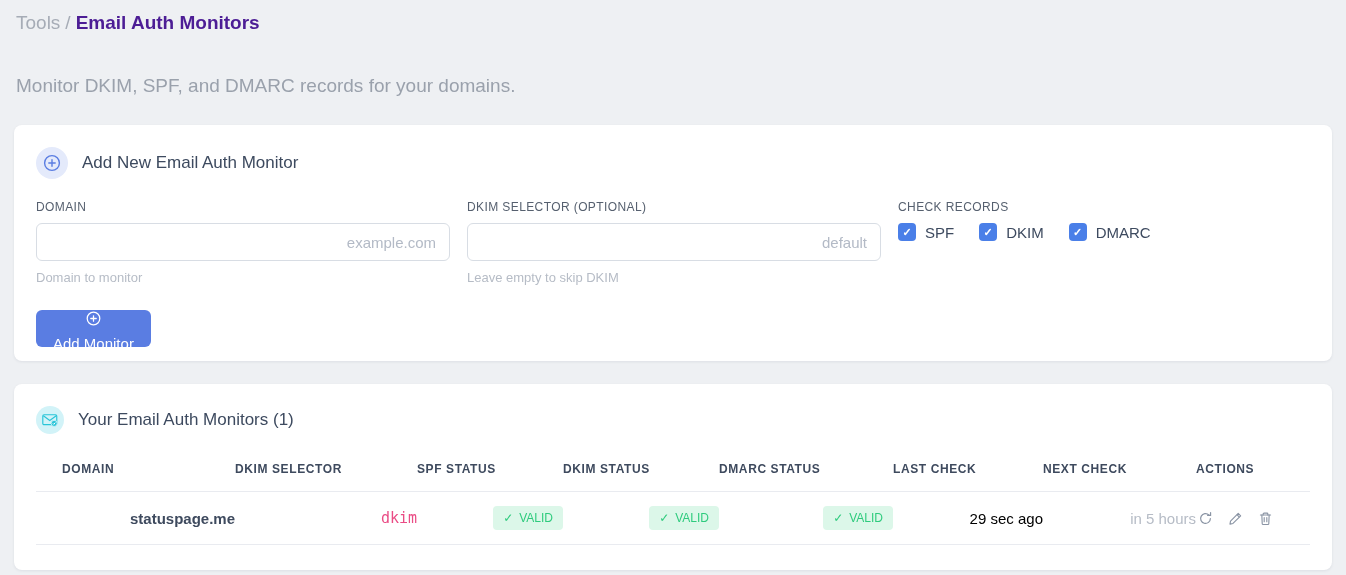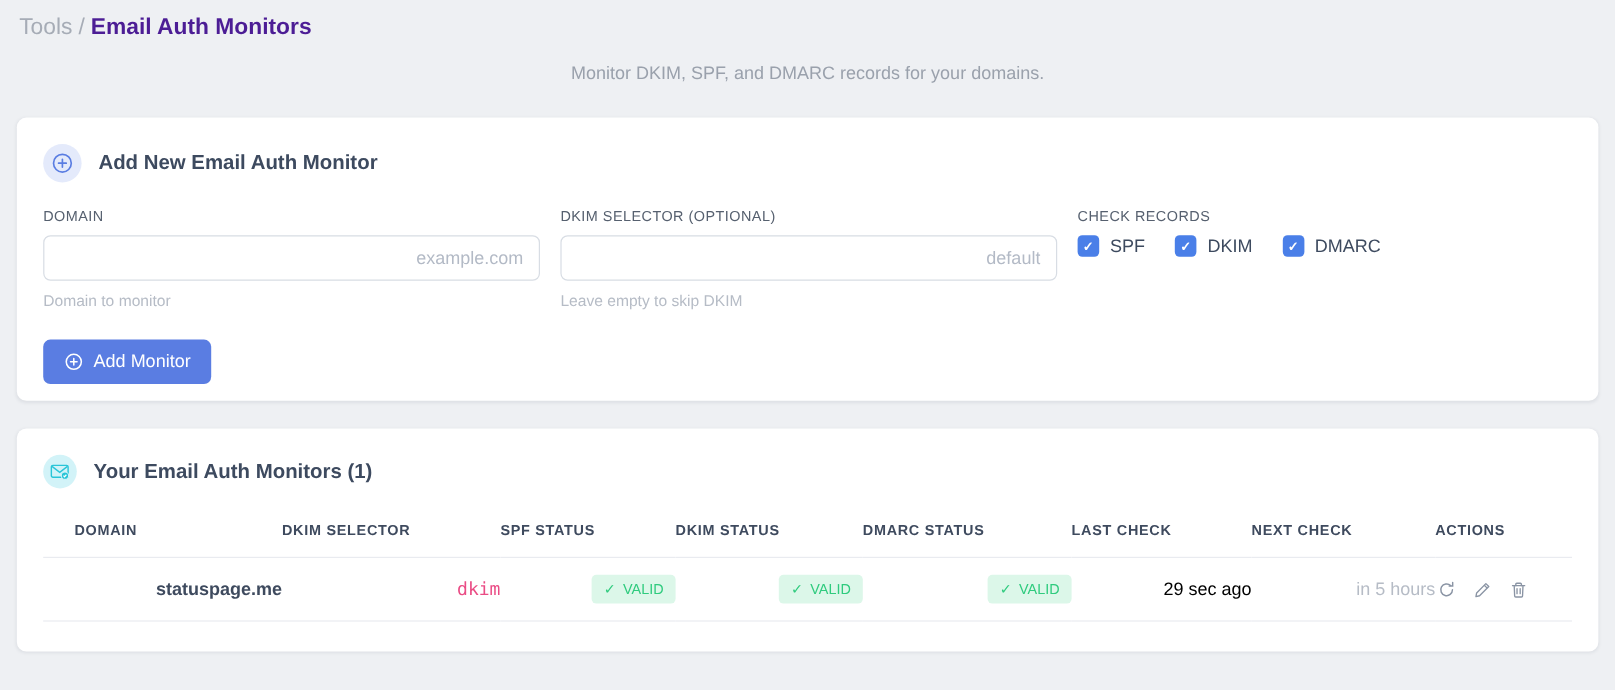--- a/index.html
+++ b/index.html
@@ -9,39 +9,39 @@
     background:#eef0f3;
     font-family:"Liberation Sans", sans-serif;
     color:#3e4a5e;
     overflow:hidden;
   }
   .page-header { padding:12px 16px 0 16px; }
   .breadcrumb { font-size:19px; line-height:22px; }
   .crumb-root { color:#a6acb6; }
   .crumb-sep { color:#a6acb6; margin:0 5px; }
   .page-title { color:#4c1d95; font-weight:bold; }
-  .subtitle { margin-top:19px; font-size:15px; color:#9aa1ac;text-align:center; }
+  .subtitle { margin-top:41px; font-size:19px; color:#9aa1ac; }
 
   .card {
     background:#ffffff;
     border-radius:8px;
     box-shadow:0 1px 3px rgba(25,35,60,0.08);
     margin:0 14px;
   }
   .card-add { margin-top:28px; padding:22px 22px 22px 22px; height:236px; }
   .card-list { margin-top:23px; padding:22px 22px 24px 22px; height:186px; }
 
   .card-header { display:flex; align-items:center; gap:14px; }
   .icon-circle {
     width:32px; height:32px; border-radius:50%;
     background:#e4eafb; display:flex; align-items:center; justify-content:center;
     flex:0 0 auto;
   }
   .icon-circle.cyan { width:28px; height:28px; background:#d2f3f8; }
-  .card-title { font-size:17px; font-weight:bold; color:#3d4a5f; }
+  .card-title { font-size:17px; font-weight:normal; color:#3d4a5f; }
 
   .form-row { display:flex; gap:17px; margin-top:21px; align-items:flex-start; }
   .form-col { width:414px; flex:0 0 auto; }
   .form-col.records { flex:1 1 auto; }
   .field-label {
     font-size:12px; color:#56606f; letter-spacing:0.4px; margin-bottom:9px;
   }
   .text-input {
     width:100%; height:38px;
     border:1px solid #d8dde4; border-radius:6px;
@@ -63,20 +63,21 @@
   .checkbox-label { font-size:15px; color:#3d4a5f; }
 
   .add-btn {
     margin-top:25px;
     display:inline-flex; align-items:center; gap:8px;
     background:#5a7de2; color:#ffffff;
     border:none; border-radius:6px;
     height:37px; padding:0 17px;
     font-size:15px; font-family:"Liberation Sans", sans-serif;
     cursor:pointer;
+    flex-direction:column;
   }
 
   .monitor-table { width:100%; border-collapse:collapse; table-layout:fixed; margin-top:11px; }
   .monitor-table th {
     text-align:left; font-size:12px; font-weight:bold;
     letter-spacing:0.6px; color:#3e4a5e;
     padding:17px 0 15px 0;
     border-bottom:1px solid #e9ebf0;
   }
   .monitor-table td {

